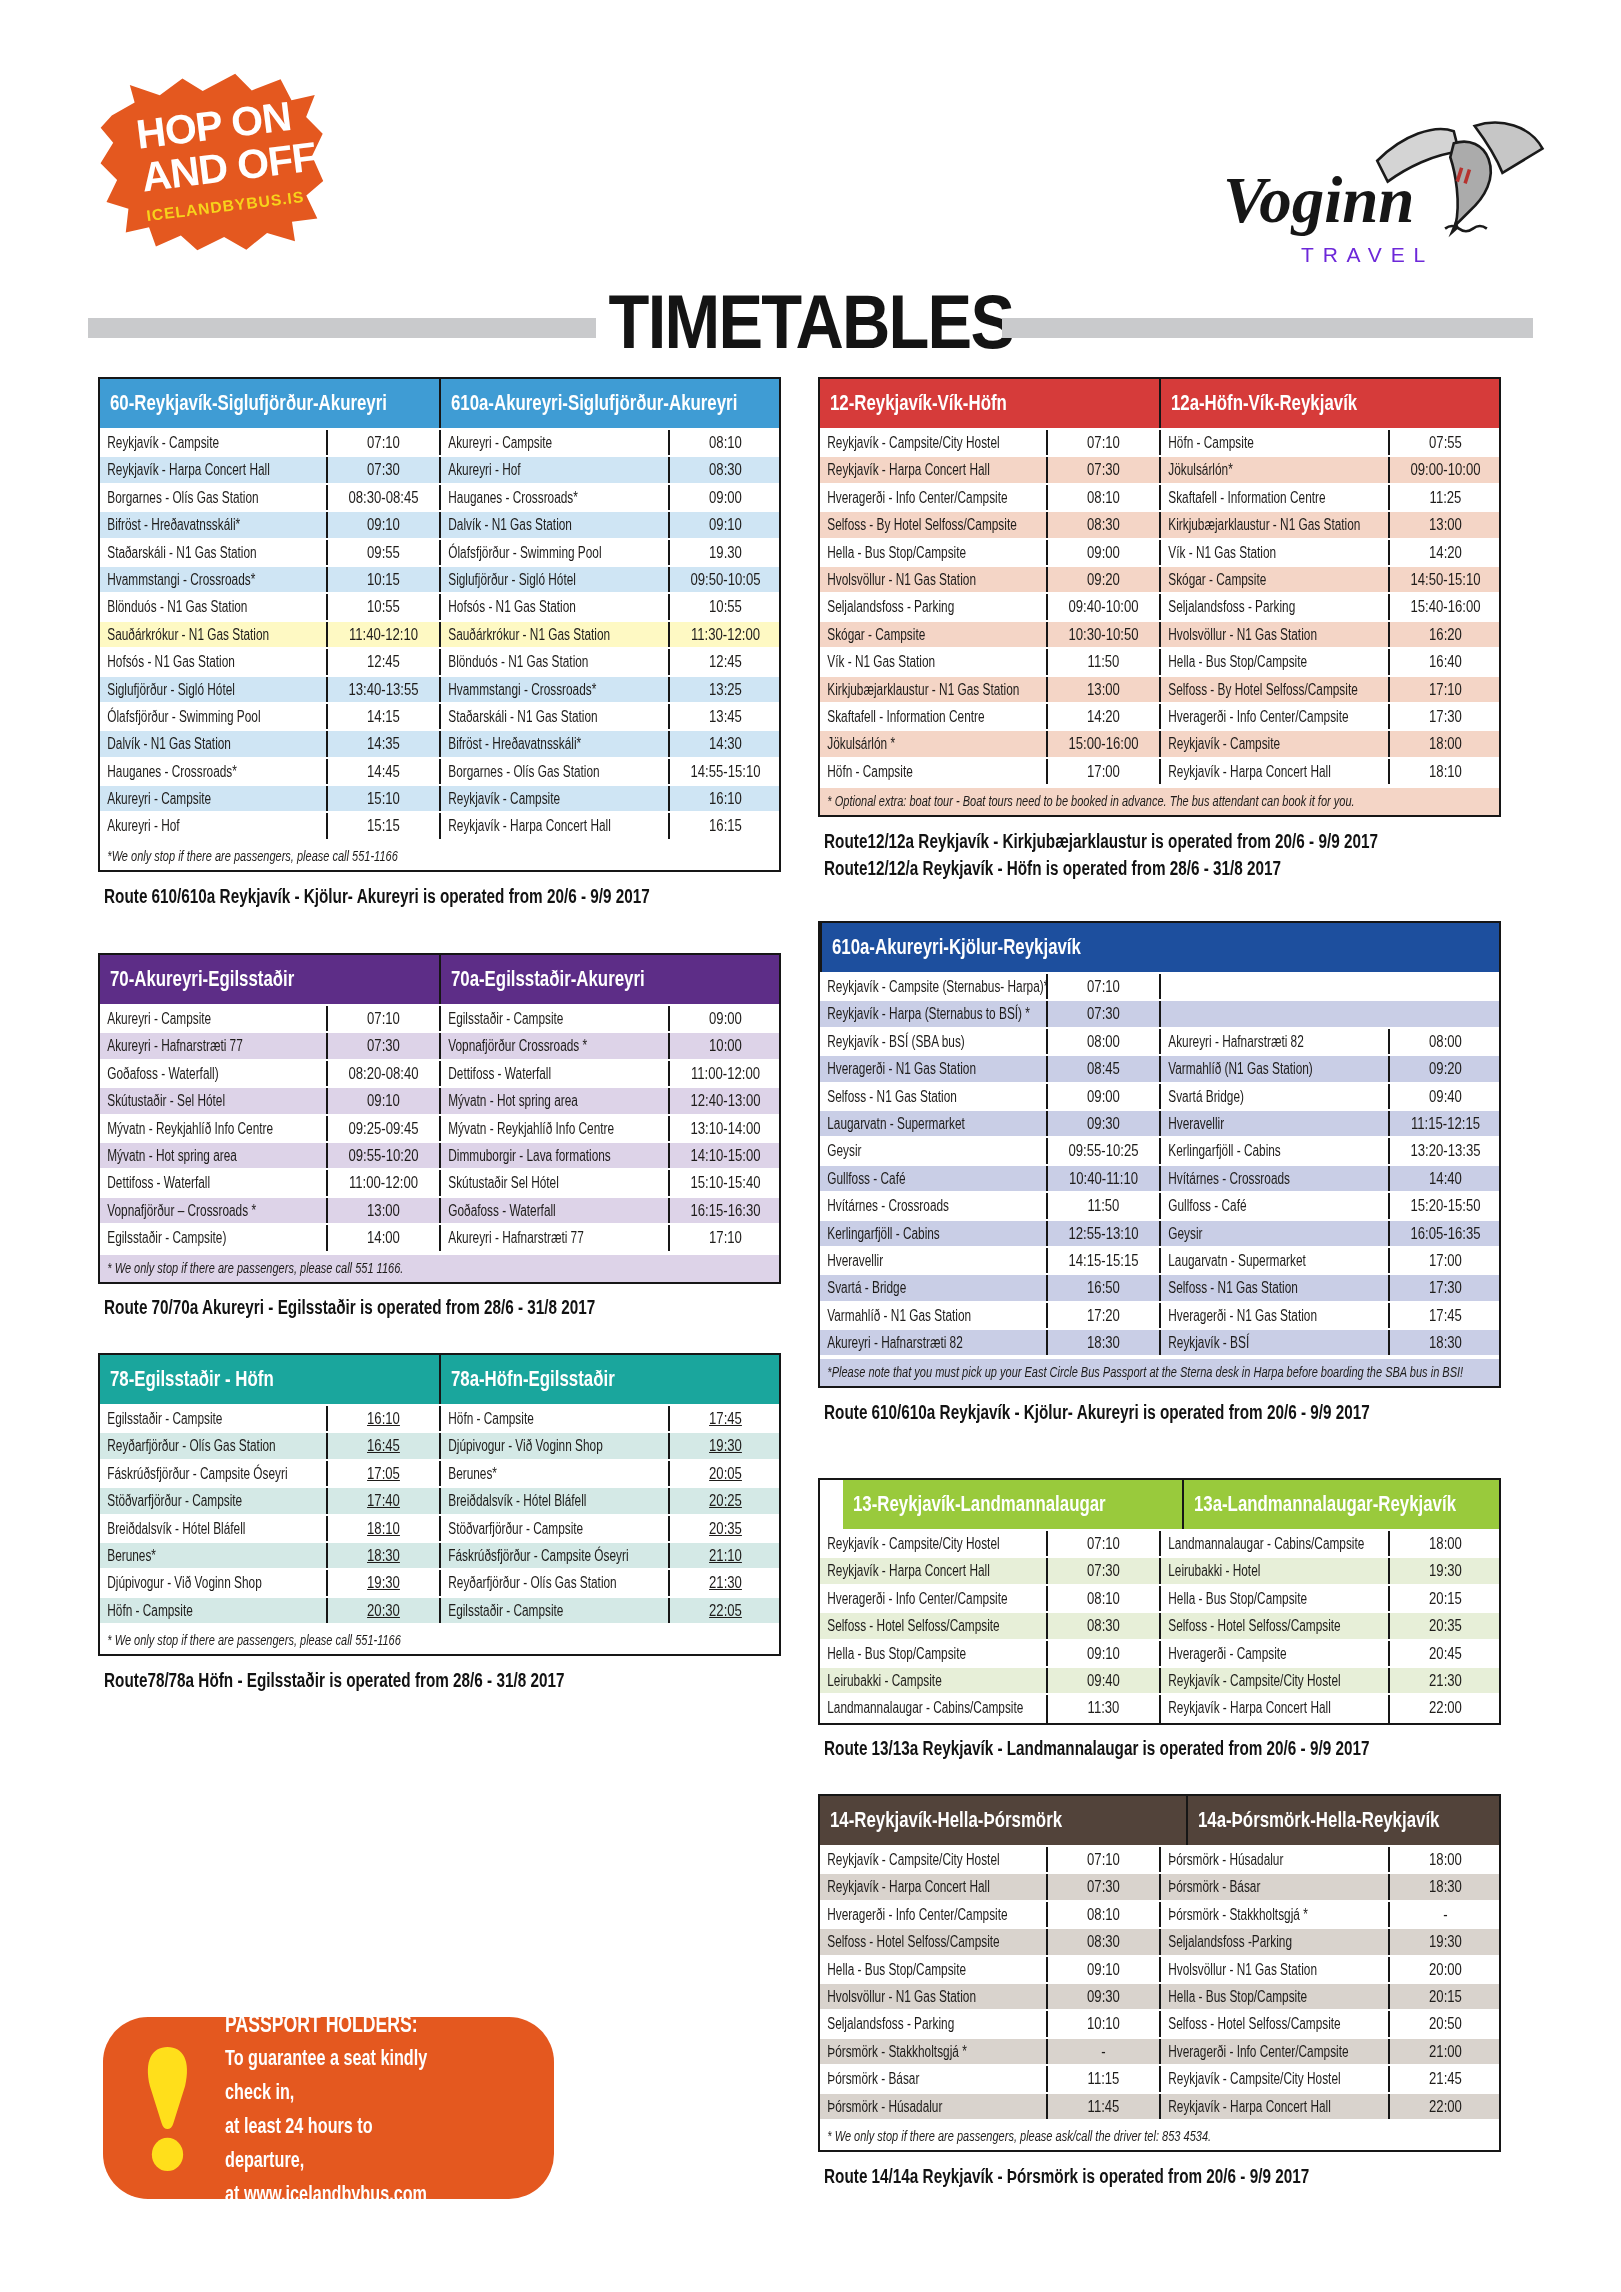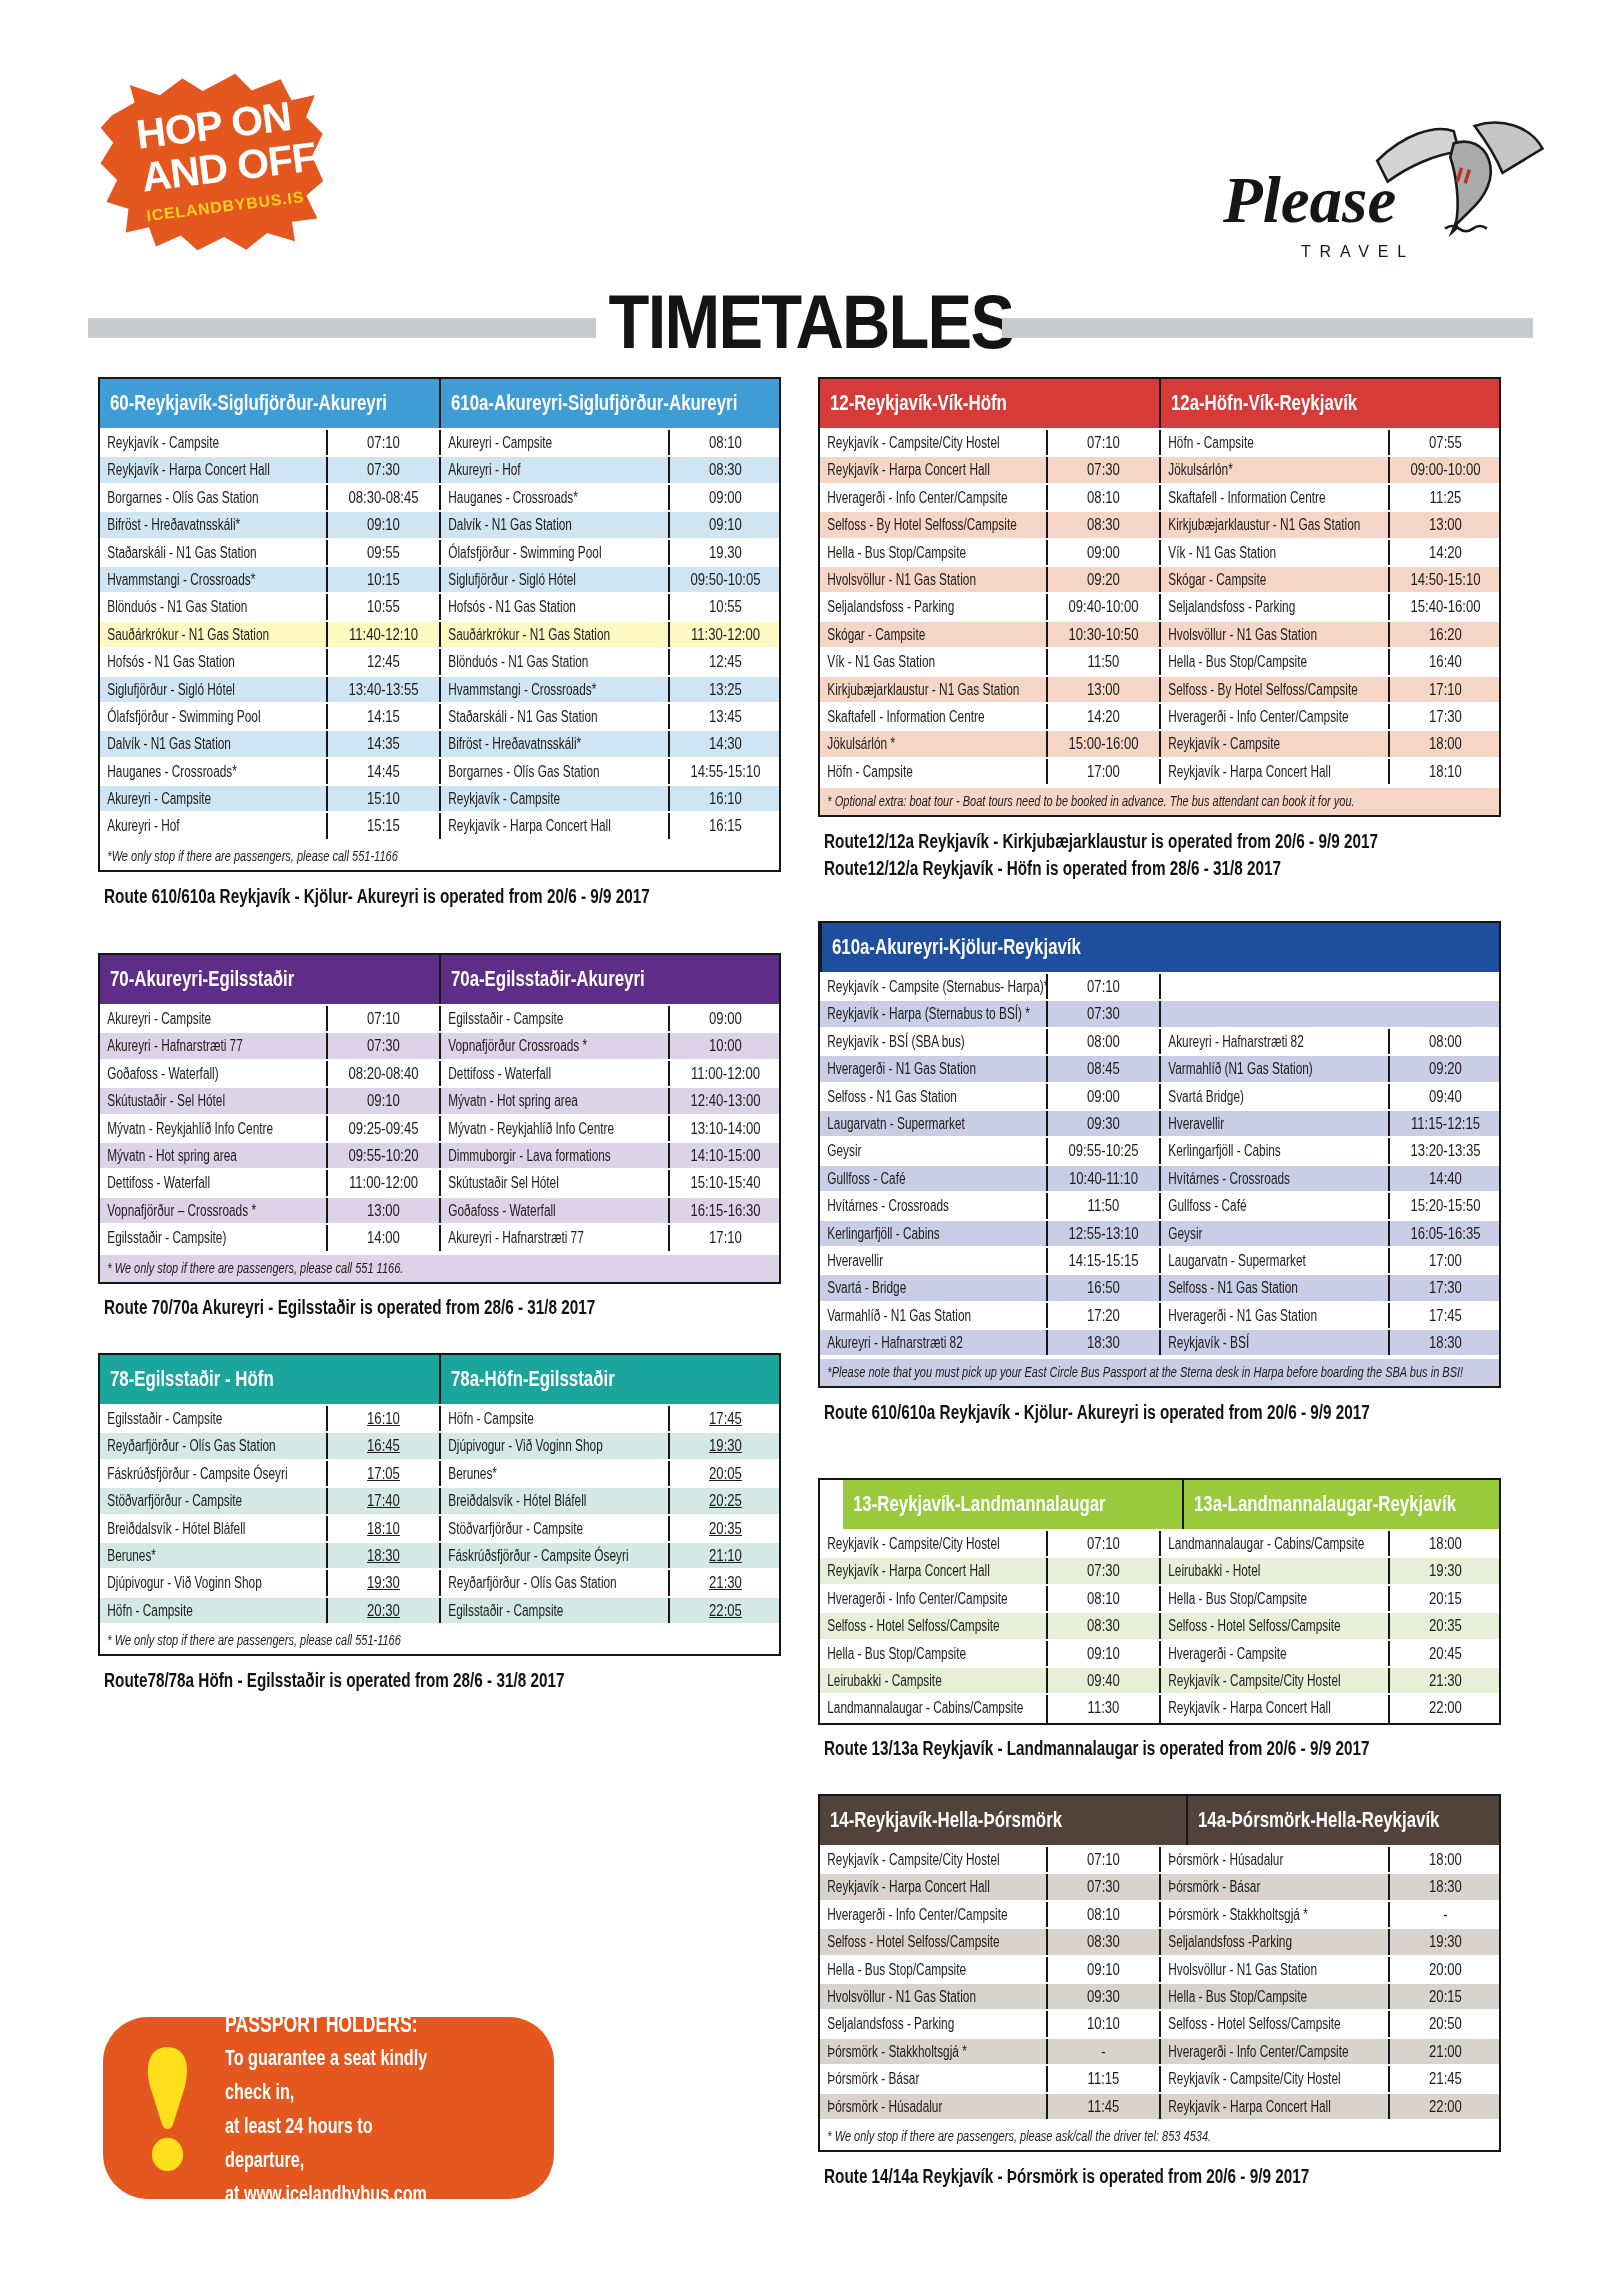--- a/index.html
+++ b/index.html
@@ -8,21 +8,21 @@
 
   
   .hop-logo{position:absolute;left:93px;top:69px;width:243px;height:194px;}
   .hop-logo svg{position:absolute;left:0;top:0;}
   .hop-text{position:absolute;left:41px;top:45px;transform:rotate(-7deg);transform-origin:0 0;}
   .hop-line{font-size:41px;font-weight:900;color:#fff;line-height:43px;letter-spacing:-1px;white-space:nowrap;}
   .hop-url{margin-top:7.8px;font-size:15.7px;font-weight:bold;color:#f7d31b;letter-spacing:1px;white-space:nowrap;}
 
   .sterna-logo{position:absolute;left:1223px;top:116px;width:323px;height:172px;}
   .sterna-name{position:absolute;left:0px;top:47px;font-family:"Liberation Serif", serif;font-style:italic;font-weight:bold;font-size:65px;color:#161616;}
-  .sterna-sub{position:absolute;left:78px;top:127px;font-size:16px;letter-spacing:8.8px;color:#0f172a;}
+  .sterna-sub{position:absolute;left:78px;top:127px;font-size:21px;letter-spacing:8.8px;color:#6d28d9;}
   .sterna-bird{position:absolute;right:0;top:-7.8px;}
 
   .tt-title{position:absolute;left:0;top:278px;width:100%;text-align:center;font-size:76px;font-weight:900;letter-spacing:-2px;color:#141414;}
   .tt-title .cond{display:inline-block;transform:scaleX(0.88);transform-origin:50% 50%;white-space:nowrap;}
   .tt-bar{position:absolute;top:318px;height:19.6px;background:#c9cacc;}
   .tt-bar.left{left:88px;width:508px;}
   .tt-bar.right{left:1002px;width:531px;}
 
   
   .tblock{position:absolute;width:791px;}
@@ -74,21 +74,21 @@
       <path d="M22,42 L46,30 L42,12 L72,24 L96,8 L116,22 L150,6 L166,24 L196,14 L206,36 L230,32 L220,54 L236,72 L224,94 L234,120 L216,134 L226,158 L200,160 L202,180 L174,170 L152,186 L130,172 L102,184 L86,168 L60,178 L54,158 L30,162 L34,138 L12,130 L24,108 L8,90 L22,70 L10,54 Z" fill="#e4581f" transform="rotate(-3 124 99)"></path>
     </svg>
     <div class="hop-text">
       <div class="hop-line">HOP ON</div>
       <div class="hop-line">AND OFF</div>
       <div class="hop-url">ICELANDBYBUS.IS</div>
     </div>
   </div>
 
   <div class="sterna-logo">
-    <div class="sterna-name">Please</div>
+    <div class="sterna-name">Voginn</div>
     <div class="sterna-sub">TRAVEL</div>
     <svg class="sterna-bird" width="174" height="149" viewBox="0 0 200 150">
       <path d="M6,50 C36,20 72,8 94,16 L100,40 C72,42 40,58 18,74 Z" fill="#d4d4d4" stroke="#1a1a1a" stroke-width="3"></path>
       <path d="M118,10 C148,0 182,10 196,36 L150,64 C142,44 130,26 118,10 Z" fill="#c6c6c6" stroke="#1a1a1a" stroke-width="3"></path>
       <path d="M94,30 C112,24 128,32 134,48 C142,70 130,92 112,108 L96,124 C102,98 96,64 90,46 Z" fill="#ababab" stroke="#1a1a1a" stroke-width="3"></path>
       <path d="M96,118 L88,138 L100,127 Z" fill="#1a1a1a"></path>
       <path d="M103,58 L98,74" stroke="#b6322f" stroke-width="4"></path>
       <path d="M112,60 L107,76" stroke="#b6322f" stroke-width="4"></path>
       <path d="M84,128 q8,-6 16,0 q8,6 16,0 q8,-6 16,0" fill="none" stroke="#1a1a1a" stroke-width="3"></path>
     </svg>

